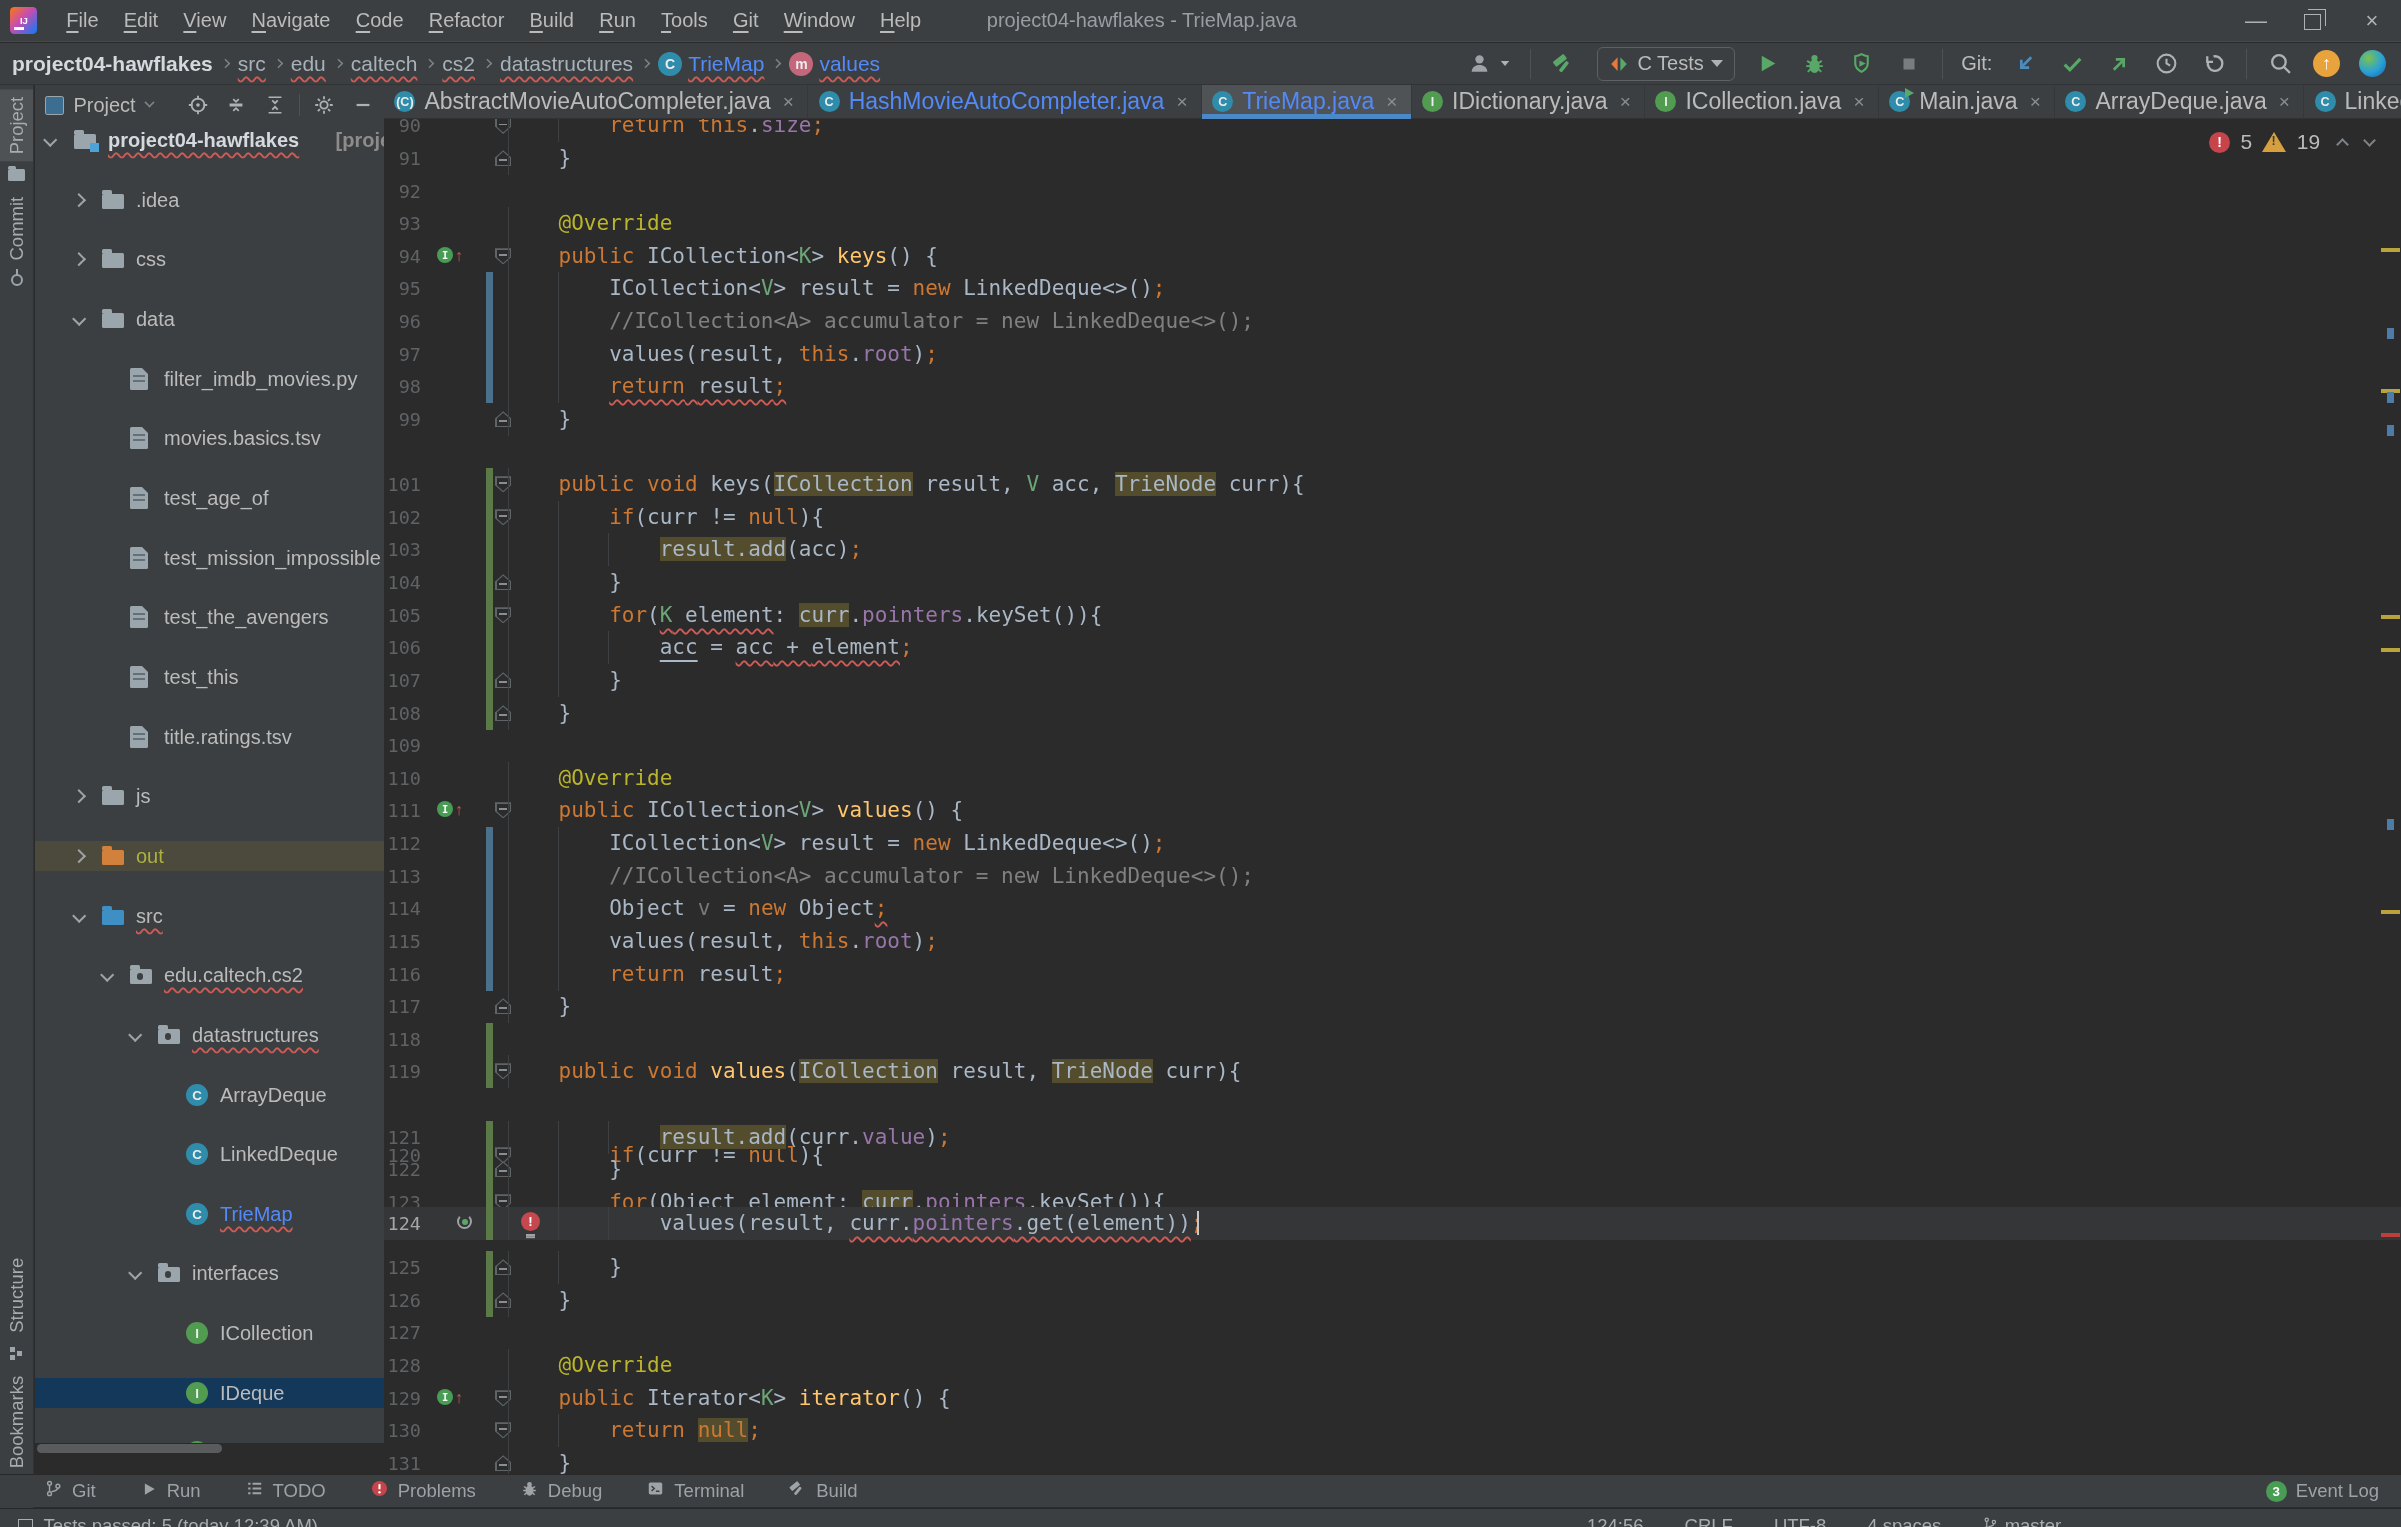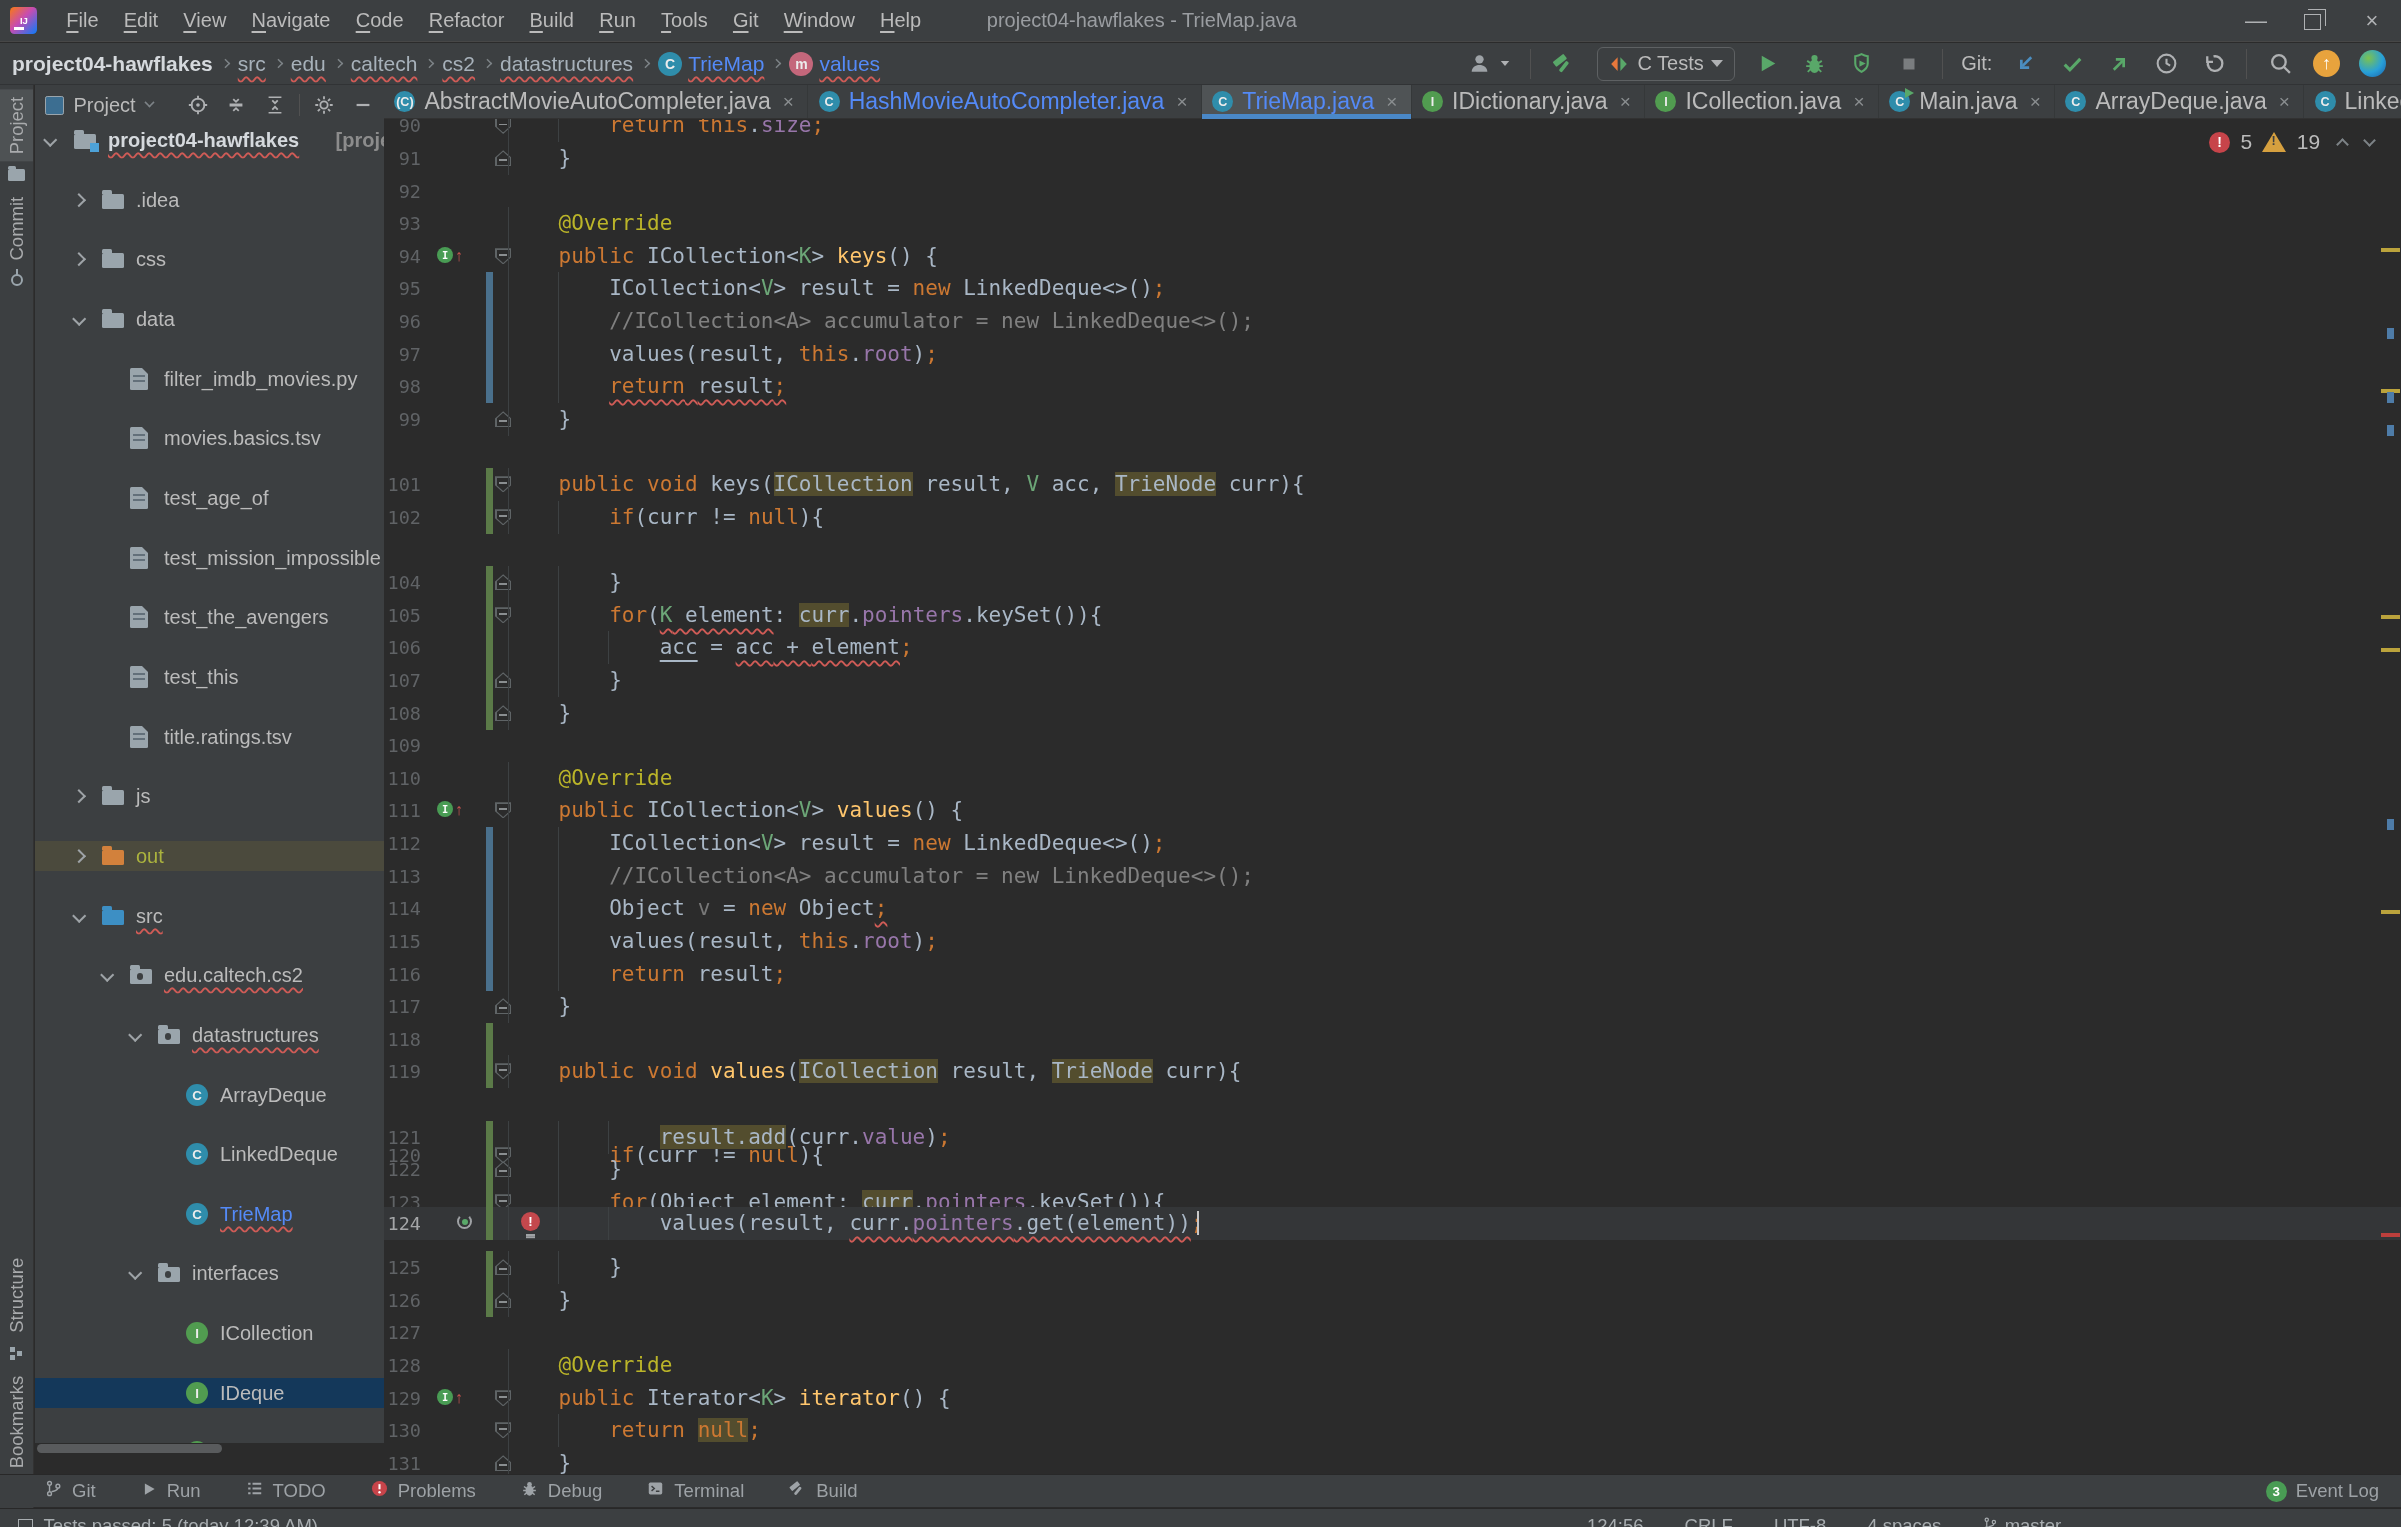--- a/index.html
+++ b/index.html
@@ -741,20 +741,28 @@
         <span class="chbar g"></span>
         <span class="fold down">
           <span class="o"></span>
           <span class="in"></span>
           <span class="mn"></span>
         </span>
         <span class="iguide" style="left: 124px;"></span>
         <span class="iguide" style="left: 174px;"></span>
         <span class="ctext"><span class="c-d">        </span><span class="c-k">if</span><span class="c-d">(curr != </span><span class="c-k">null</span><span class="c-d">){</span></span>
       </div>
+      <div class="cl" style="top: 414px;">
+        <span class="lnum">103</span>
+        <span class="chbar g"></span>
+        <span class="iguide" style="left: 124px;"></span>
+        <span class="iguide" style="left: 174px;"></span>
+        <span class="iguide" style="left: 224px;"></span>
+        <span class="ctext"><span class="c-d">            </span><span class="c-d s-h">result.add</span><span class="c-d">(acc)</span><span class="c-k">;</span></span>
+      </div>
       <div class="cl" style="top: 447px;">
         <span class="lnum">104</span>
         <span class="chbar g"></span>
         <span class="fold up">
           <span class="o"></span>
           <span class="in"></span>
           <span class="mn"></span>
         </span>
         <span class="iguide" style="left: 124px;"></span>
         <span class="iguide" style="left: 174px;"></span>

